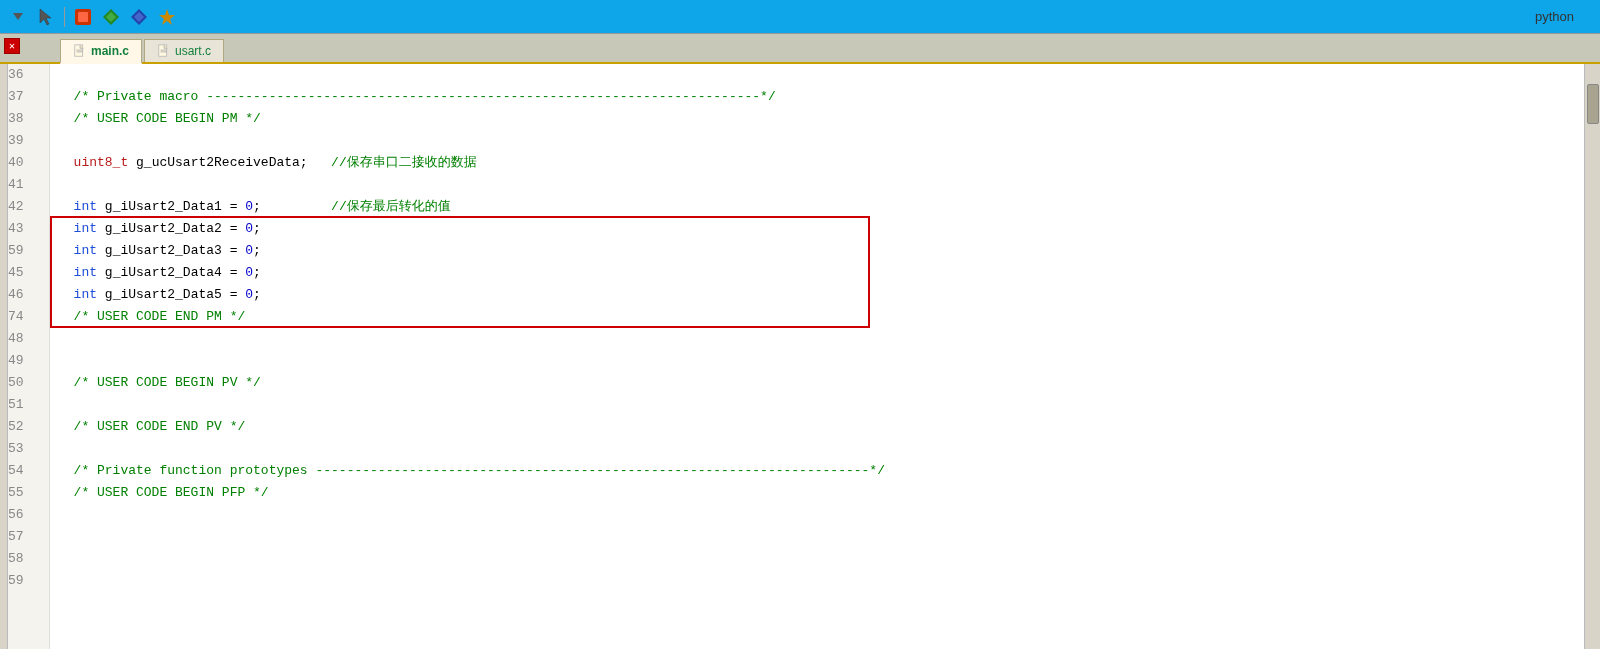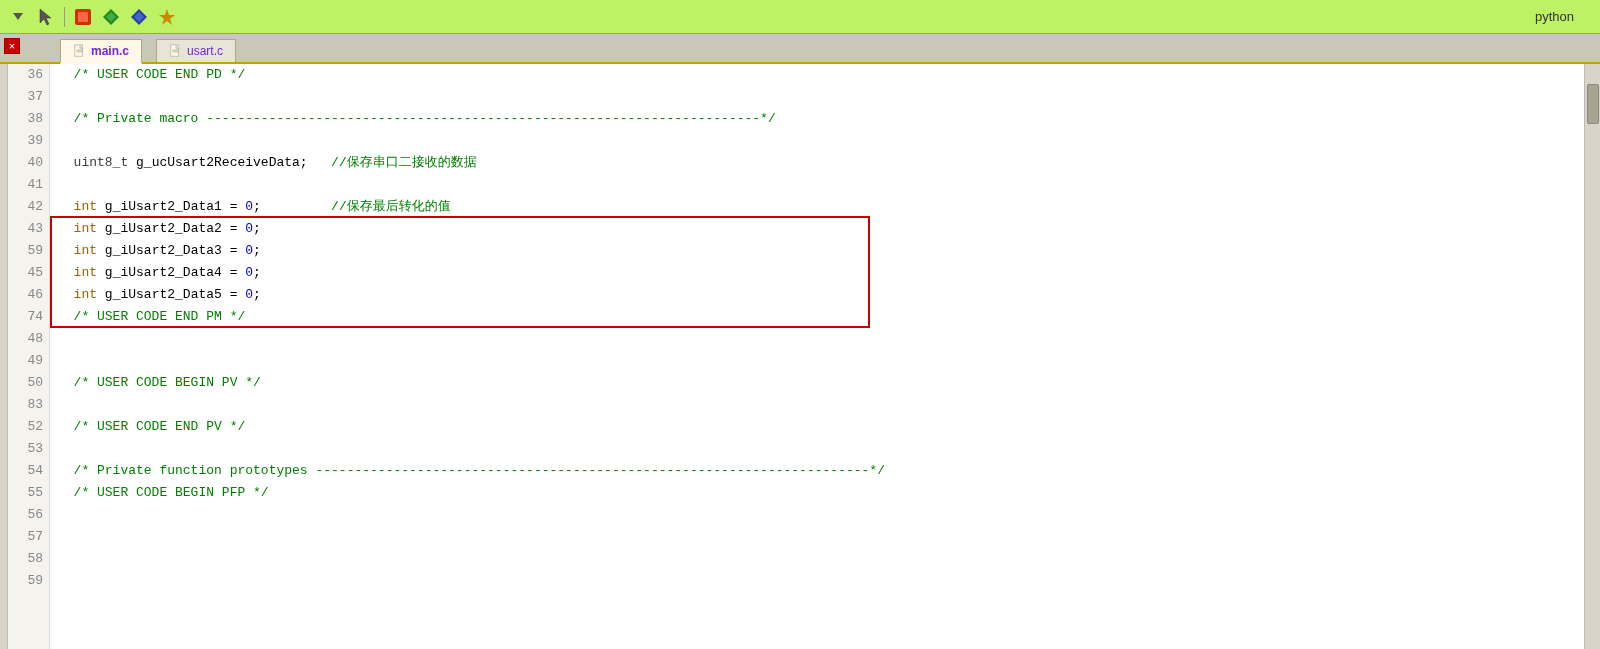--- a/index.html
+++ b/index.html
@@ -9,21 +9,21 @@
       font-size: 14px;
       overflow: hidden;
       width: 1600px;
       height: 649px;
     }
 
     
     .toolbar {
       display: flex;
       align-items: center;
-      background: #bef264;
+      background: #0ea5e9;
       border-bottom: 1px solid #999;
       padding: 3px 6px;
       height: 34px;
       gap: 4px;
     }
     .toolbar-icon {
       width: 24px;
       height: 24px;
       display: flex;
       align-items: center;
@@ -78,22 +78,22 @@
     .tab {
       display: flex;
       gap: 4px;
       padding: 4px 12px;
       background: #e8e4d8;
       border: 1px solid #b0a880;
       border-bottom: none;
       cursor: pointer;
       font-family: Arial, sans-serif;
       font-size: 12px;
-      color: #6d28d9;
-      margin-right: 14px;
+      color: #15803d;
+      margin-right: 2px;
     }
     .tab.active {
       background: #fff8e8;
       border-bottom: 2px solid #fff8e8;
       margin-bottom: -2px;
       font-weight: bold;
     }
     .tab-file-icon {
       width: 14px;
       height: 14px;
@@ -120,21 +120,20 @@
     .line-numbers {
       width: 42px;
       background: #f5f3ee;
       border-right: 1px solid #ddd;
       padding: 0;
       flex-shrink: 0;
       overflow: hidden;
     }
     .line-num {
       display: block;
-      text-align: right;
       padding-right: 6px;
       color: #888;
       font-size: 13px;
       line-height: 22px;
       font-family: 'Courier New', Courier, monospace;
     }
 
     
     .code-area {
       flex: 1;
@@ -154,23 +153,23 @@
     
     .highlight-box {
       position: absolute;
       border: 2px solid #cc0000;
       background: transparent;
       pointer-events: none;
     }
 
     
     .c-green { color: #008000; }
-    .c-blue { color: #404040; }
+    .c-blue { color: #b91c1c; }
     .c-black { color: #000000; }
-    .c-keyword { color: #a16207; }
+    .c-keyword { color: #1d4ed8; }
     .c-number { color: #0000cc; }
 
     
     .right-scrollbar {
       width: 16px;
       background: #d8d4c8;
       border-left: 1px solid #bbb;
       flex-shrink: 0;
       display: flex;
       flex-direction: column;
@@ -268,39 +267,39 @@
     <span class="line-num">41</span>
     <span class="line-num">42</span>
     <span class="line-num">43</span>
     <span class="line-num">59</span>
     <span class="line-num">45</span>
     <span class="line-num">46</span>
     <span class="line-num">74</span>
     <span class="line-num">48</span>
     <span class="line-num">49</span>
     <span class="line-num">50</span>
-    <span class="line-num">83</span>
+    <span class="line-num">51</span>
     <span class="line-num">52</span>
     <span class="line-num">53</span>
     <span class="line-num">54</span>
     <span class="line-num">55</span>
     <span class="line-num">56</span>
     <span class="line-num">57</span>
     <span class="line-num">58</span>
     <span class="line-num">59</span>
   </div>
 
   <div class="code-area" style="position:relative;">
 
-    <span class="code-line"><span class="c-green">  /* USER CODE END PD */</span></span>
 
     <span class="code-line">&nbsp;</span>
 
     <span class="code-line"><span class="c-green">  /* Private macro -----------------------------------------------------------------------*/</span></span>
 
+    <span class="code-line"><span class="c-green">  /* USER CODE BEGIN PM */</span></span>
 
     <span class="code-line">&nbsp;</span>
 
     <span class="code-line"><span class="c-blue">  uint8_t</span> <span class="c-black">g_ucUsart2ReceiveData;</span>   <span class="c-green">//保存串口二接收的数据</span></span>
 
     <span class="code-line">&nbsp;</span>
 
     <span class="code-line">  <span class="c-keyword">int</span> <span class="c-black">g_iUsart2_Data1 = </span><span class="c-number">0</span><span class="c-black">;</span>         <span class="c-green">//保存最后转化的值</span></span>
 
     <span class="code-line">  <span class="c-keyword">int</span> <span class="c-black">g_iUsart2_Data2 = </span><span class="c-number">0</span><span class="c-black">;</span></span>

